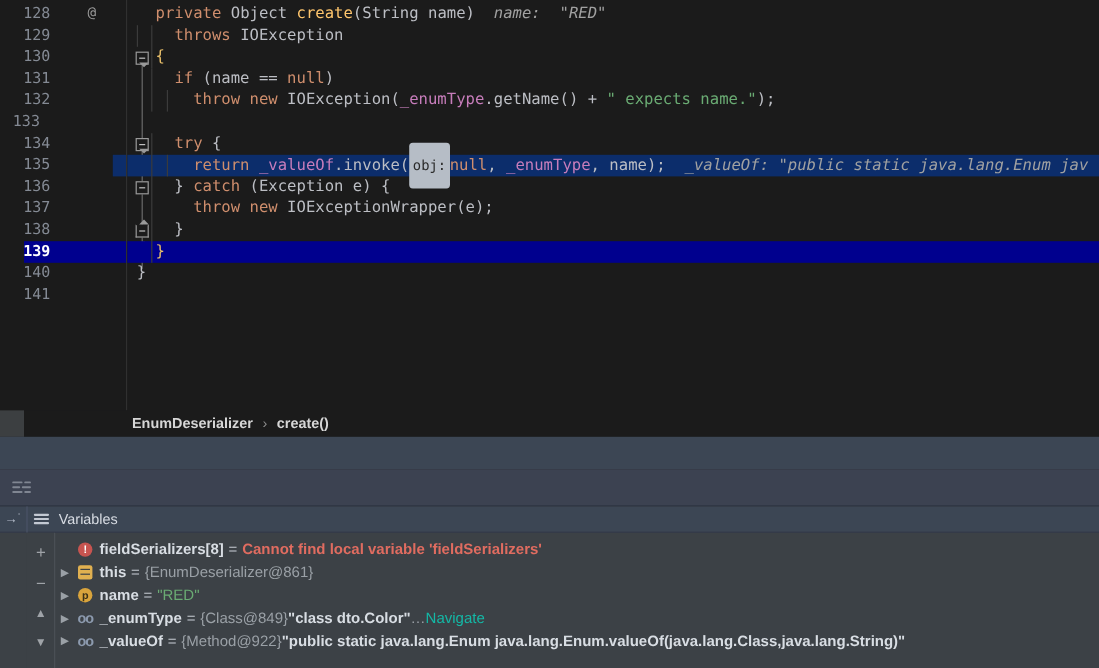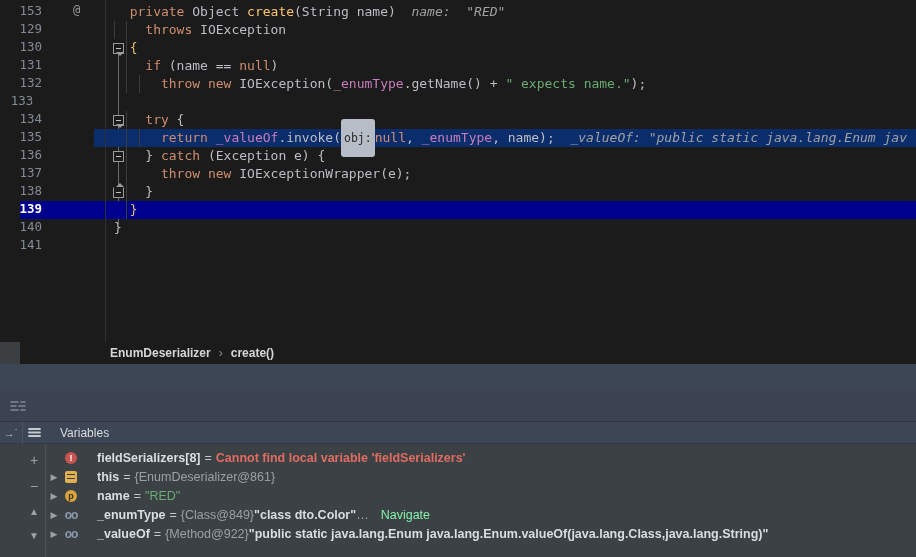--- a/index.html
+++ b/index.html
@@ -134,21 +134,21 @@
     position:absolute; left:0; top:422px; width:916px; height:22px;
     background:#3c4654; display:flex; align-items:center;
     border-bottom:1px solid #32394a;
   }
   .vh-left {
     width:22px; height:22px; display:flex; align-items:center; justify-content:center;
     color:#b4bcca; font-size:11px;
   }
   .vh-divider { width:1px; height:22px; background:#4b5467; }
   .vh-burger { width:22px; display:flex; align-items:center; justify-content:center; }
-  .vh-title { color:#d7dbe2; font-size:12px; margin-left:15px;text-align:right; }
+  .vh-title { color:#d7dbe2; font-size:12px; margin-left:4px;text-align:right; }
 
   
   .vars-body {
     position:absolute; left:0; top:444px; width:916px; height:113px;
     background:#3c4146;
   }
   .side-tools {
     position:absolute; left:22px; top:0; width:24px; height:113px;
     background:#3c4146; border-right:1px solid #4a4f55;
   }
@@ -188,40 +188,40 @@
   }
   .ico-this::before { top:3px; }
   .ico-this::after  { top:7px; }
   .ico-param {
     width:12px; height:12px; border-radius:50%; background:#d9a43c;
     color:#3c3218; font-size:9px; font-weight:bold; line-height:12px; text-align:center;
   }
   .ico-field {
     color:#8c9aae; font-size:12px; letter-spacing:-1px; font-weight:bold;
   }
-  .vname { color:#d8dde3; font-weight:bold; margin-left:17px; }
+  .vname { color:#d8dde3; font-weight:bold; margin-left:3px; }
   .veq   { color:#c3c8cf; margin:0 4px; }
   .vref  { color:#9aa0a6; }
   .vstr  { color:#6aab73; }
   .verr  { color:#e06c60; font-weight:bold; }
   .vval  { color:#d8dde3; font-weight:bold; }
   .vellipsis { color:#9aa0a6; }
-  .vnav  { color:#86efac; margin-left:12px; }
+  .vnav  { color:#14b8a6; margin-left:0; }
 </style>
 </head>
 <body>
 
 <div id="root">
 
   <div class="editor-area">
 
 
     <div class="gutter" id="gutter">
         <div class="fold-rail" style="top: 44px; height: 180px;"></div>
-        <div class="lnum" style="top: 3px;">153</div>
+        <div class="lnum" style="top: 3px;">128</div>
         <div class="at-marker" style="top: 3px;">@</div>
         <div class="lnum" style="top: 21px;">129</div>
         <div class="lnum" style="top: 39px;">130</div>
         <div class="fold-box openarrow" style="top: 43px;"></div>
         <div class="lnum" style="top: 57px;">131</div>
         <div class="lnum" style="top: 75px;">132</div>
         <div class="lnum" style="top: 93px; text-align: center;">133</div>
         <div class="lnum" style="top: 111px;">134</div>
         <div class="fold-box openarrow" style="top: 115px;"></div>
         <div style="position: absolute; left: 74px; right: 0px; height: 18px; top: 129px; background: rgb(12, 45, 107);"></div>

